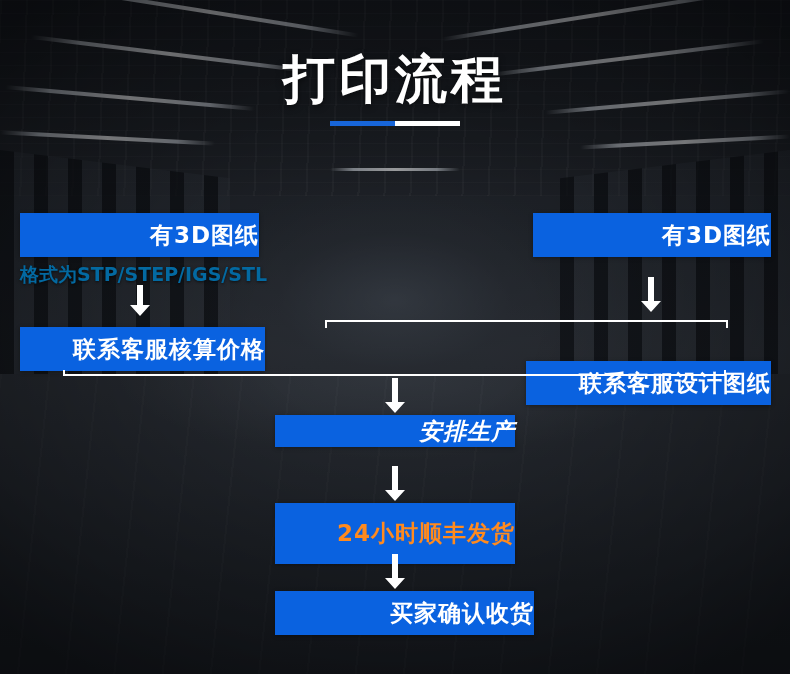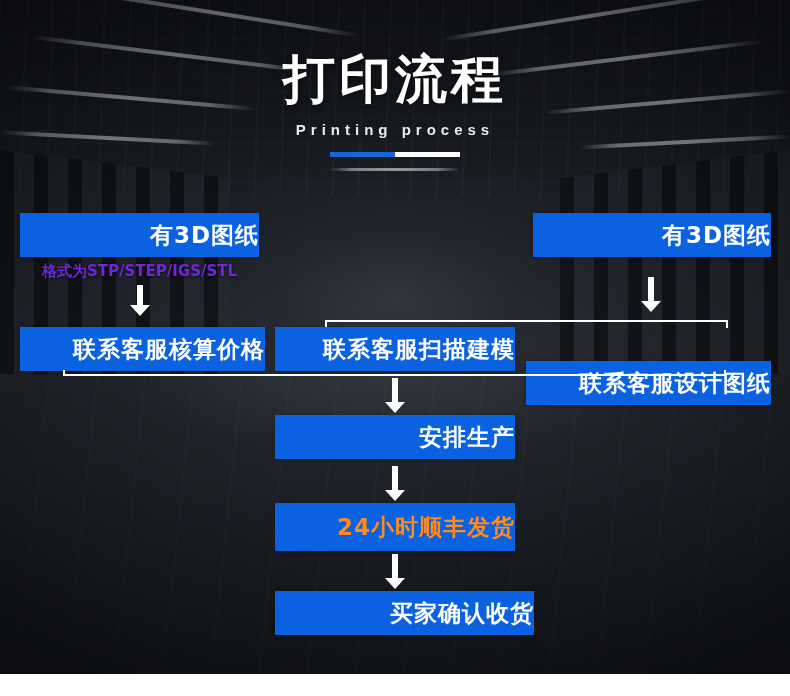--- a/index.html
+++ b/index.html
@@ -97,21 +97,21 @@
     display: flex; align-items: center; justify-content: flex-end;
     font-size: 23px; font-weight: 700; letter-spacing: 1px;
     font-family: "DejaVu Sans", "Liberation Sans", sans-serif;
     box-shadow: 0 1px 4px rgba(0,0,0,0.35);
     white-space: nowrap;
   }
   .box.orange { color: #ff8a1e; }
 
   .caption {
     position: absolute;
-    color: #6d28d9; font-size: 15px; font-weight: 600; white-space: nowrap;
+    color: #0369a1; font-size: 19px; font-weight: 600; white-space: nowrap;
     text-align: center; text-shadow: 0 1px 3px rgba(0,0,0,0.6);
     font-family: "DejaVu Sans", "Liberation Sans", sans-serif;
   }
 
   
   .arrow { position: absolute; }
   .hline { position: absolute; background: #ffffff; height: 2px; }
   .vline { position: absolute; background: #ffffff; width: 2px; }
 
   .white-strip-bottom {
@@ -142,21 +142,20 @@
 
     <div class="floor"></div>
     <div class="floor-lines"></div>
     <div class="vignette"></div>
     <div class="darken"></div>
   </div>
   <div class="white-strip-bottom"></div>
 
   <div class="header">
     <div class="title">打印流程</div>
-    <div class="subtitle">Printing process</div>
     <div class="divider">
       <div class="seg-blue"></div>
       <div class="seg-white"></div>
     </div>
   </div>
 
   <div class="box" style="left:20px; top:213px; width:239px; height:44px;">
     <span>有3D图纸</span>
   </div>
 
@@ -175,45 +174,42 @@
   </svg>
 
   <div class="hline" style="left:325px; top:320px; width:403px;"></div>
   <div class="vline" style="left:325px; top:320px; height:8px;"></div>
   <div class="vline" style="left:726px; top:320px; height:8px;"></div>
 
   <div class="box" style="left:20px; top:327px; width:245px; height:44px;padding-left:11px;">
     <span>联系客服核算价格</span>
   </div>
 
-  <div class="box" style="left:275px; top:327px; width:240px; height:44px;">
-    <span>联系客服扫描建模</span>
-  </div>
 
   <div class="box" style="left:526px; top:327px; width:245px; height:44px;margin-top:34px;">
     <span>联系客服设计图纸</span>
   </div>
 
   <div class="hline" style="left:63px; top:374px; width:663px;"></div>
   <div class="vline" style="left:63px; top:370px; height:6px;"></div>
   <div class="vline" style="left:724px; top:370px; height:6px;"></div>
 
   <svg class="arrow" style="left:384px; top:378px;" width="22" height="36" viewBox="0 0 22 36">
     <path d="M8 0 H14 V24 H21 L11 35 L1 24 H8 Z" fill="#ffffff"></path>
   </svg>
 
-  <div class="box" style="left:275px; top:415px; width:240px; height:44px;">
+  <div class="box" style="left:275px; top:415px; width:240px; height:32px;font-style:italic;">
     <span>安排生产</span>
   </div>
 
   <svg class="arrow" style="left:384px; top:466px;" width="22" height="36" viewBox="0 0 22 36">
     <path d="M8 0 H14 V24 H21 L11 35 L1 24 H8 Z" fill="#ffffff"></path>
   </svg>
 
-  <div class="box orange" style="left:275px; top:503px; width:240px; height:48px;">
+  <div class="box orange" style="left:275px; top:503px; width:240px; height:61px;">
     <span>24小时顺丰发货</span>
   </div>
 
   <svg class="arrow" style="left:384px; top:554px;" width="22" height="36" viewBox="0 0 22 36">
     <path d="M8 0 H14 V24 H21 L11 35 L1 24 H8 Z" fill="#ffffff"></path>
   </svg>
 
   <div class="box" style="left:275px; top:591px; width:259px; height:44px;">
     <span>买家确认收货</span>
   </div>

